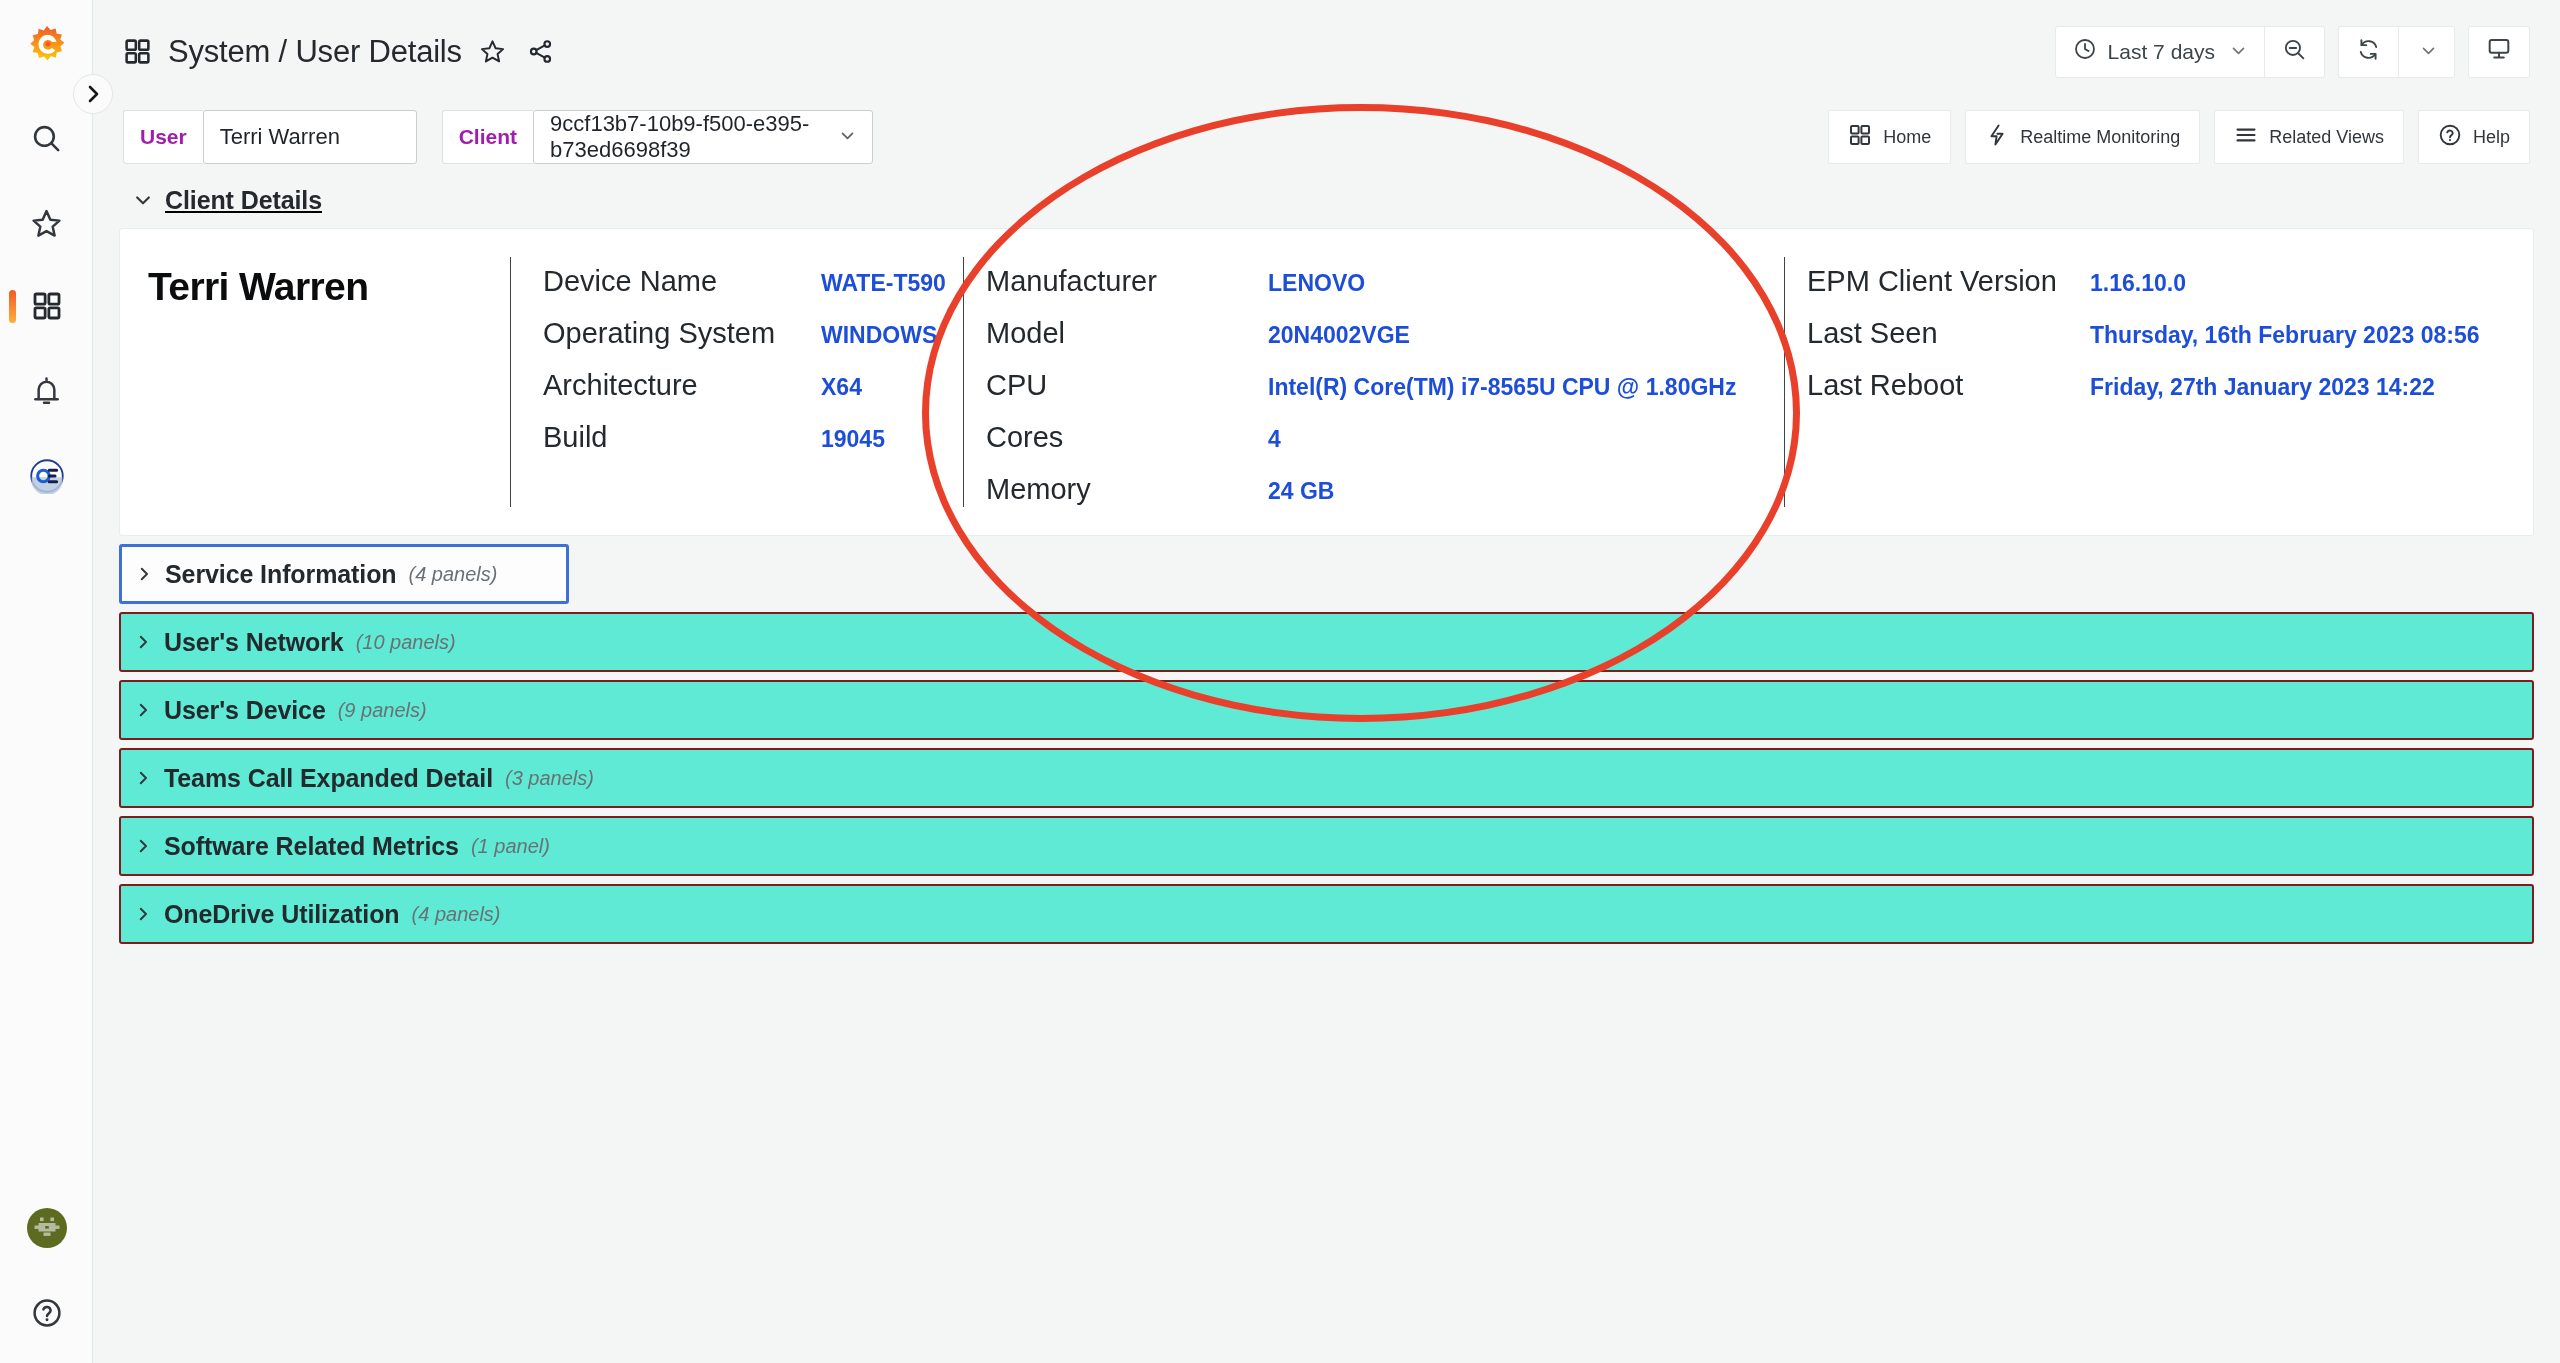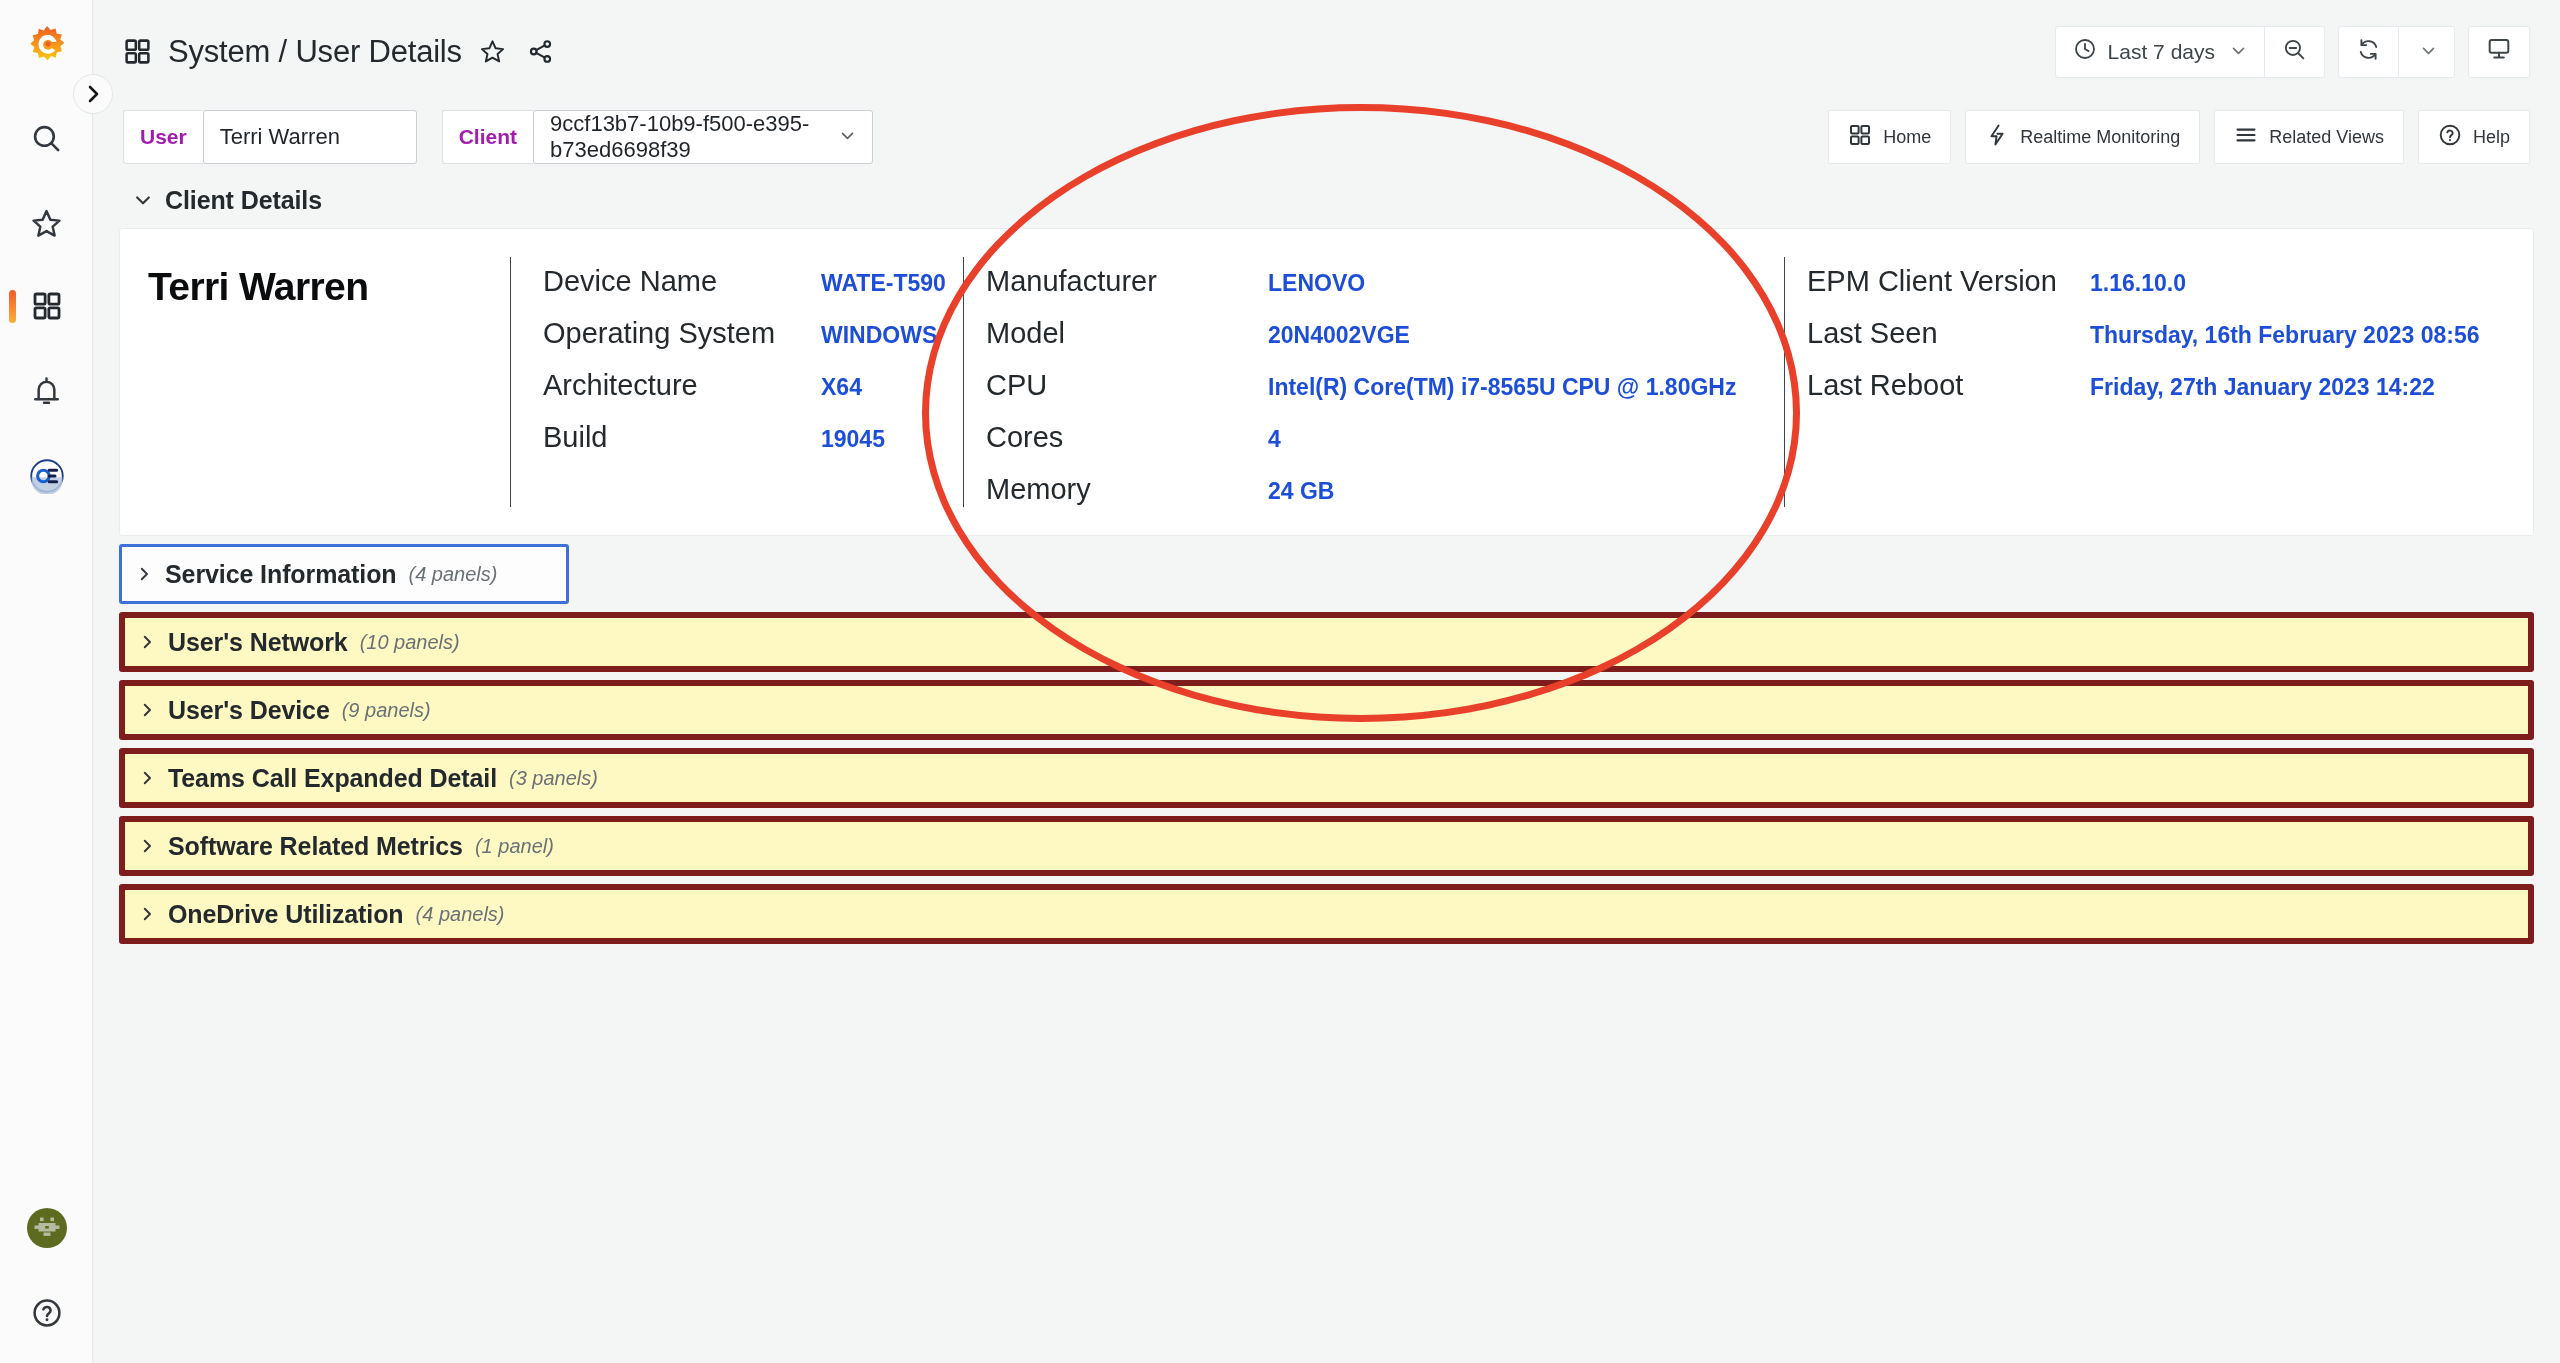--- a/index.html
+++ b/index.html
@@ -146,21 +146,21 @@
     font-size: 25px; font-weight: 600; color: #24292e;
     letter-spacing: -0.1px; white-space: nowrap;
   }
   .row-count {
     font-size: 20px; color: #6a7176; font-style: italic;
     white-space: nowrap;
     text-align: right;
   }
 
   
-  #row-client-details { margin-top: 10px; }
+  #row-client-details { margin-top: 10px; text-decoration: underline; }
 
   #client-panel {
     margin-top: 9px;
     background: #ffffff;
     border: 1px solid #e9ecef;
     border-radius: 3px;
     height: 308px;
     display: flex;
     position: relative;
   }
@@ -192,22 +192,22 @@
     font-size: 23px; color: #1d4ed8; font-weight: 700;
     white-space: nowrap;
   }
   #col-os .k { width: 278px; }
   #col-hw .k { width: 282px; }
   #col-meta .k { width: 283px; }
 
   
   .collapsed-row {
     margin-top: 8px;
-    background: #fef9c3;
-    border: 6px solid #7f1d1d;
+    background: #5eead4;
+    border: 2px solid #7f1d1d;
     border-radius: 3px;
     height: 60px;
     display: flex; align-items: center;
     padding-left: 13px;
     cursor: pointer;
   }
   .collapsed-row .row-header { height: 100%; padding-left: 0; }
   .collapsed-row.focused {
     width: 450px;
     border: 3px solid #3d71d9;

